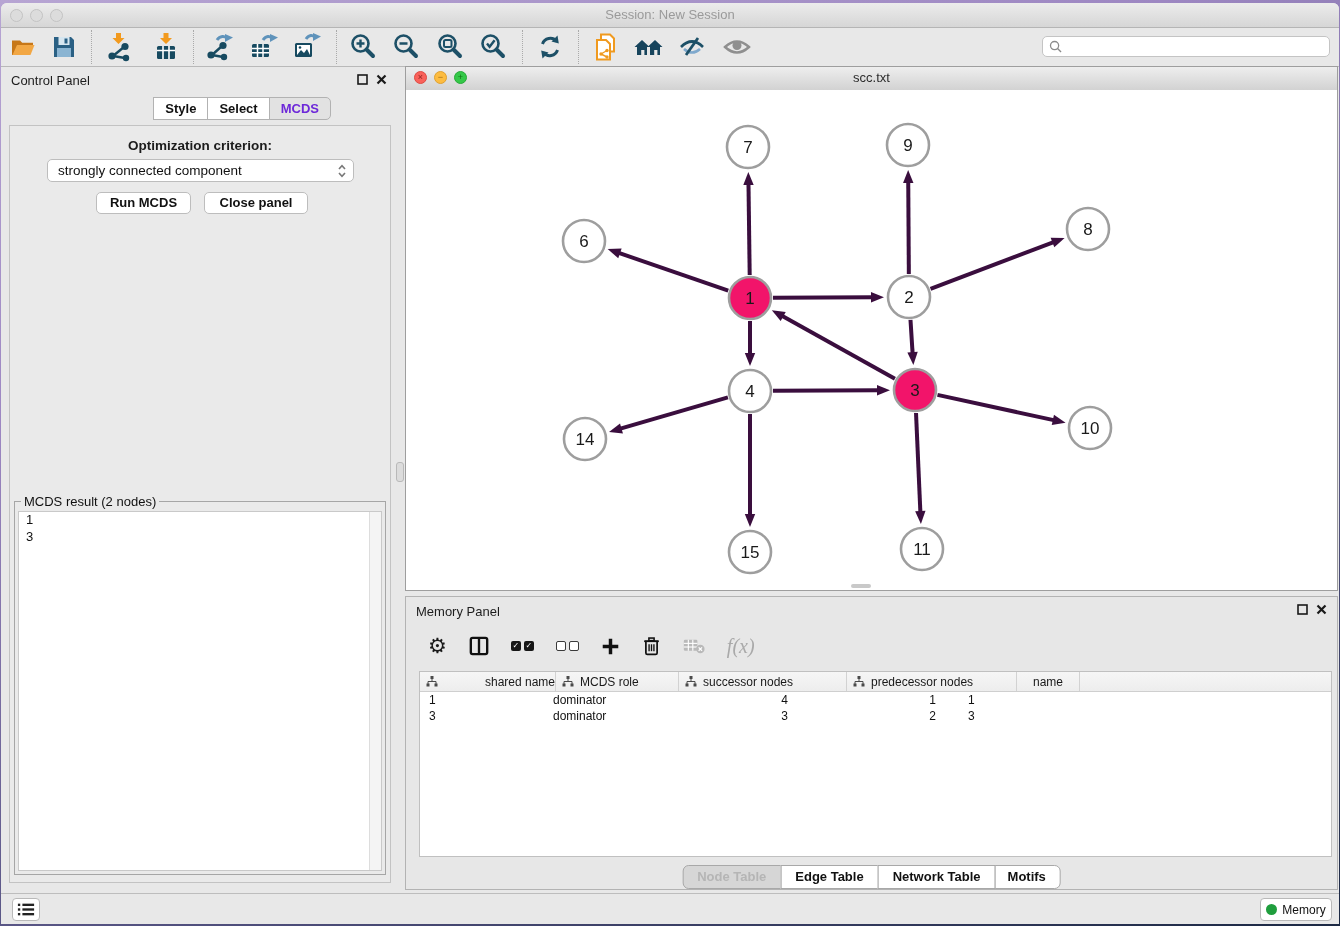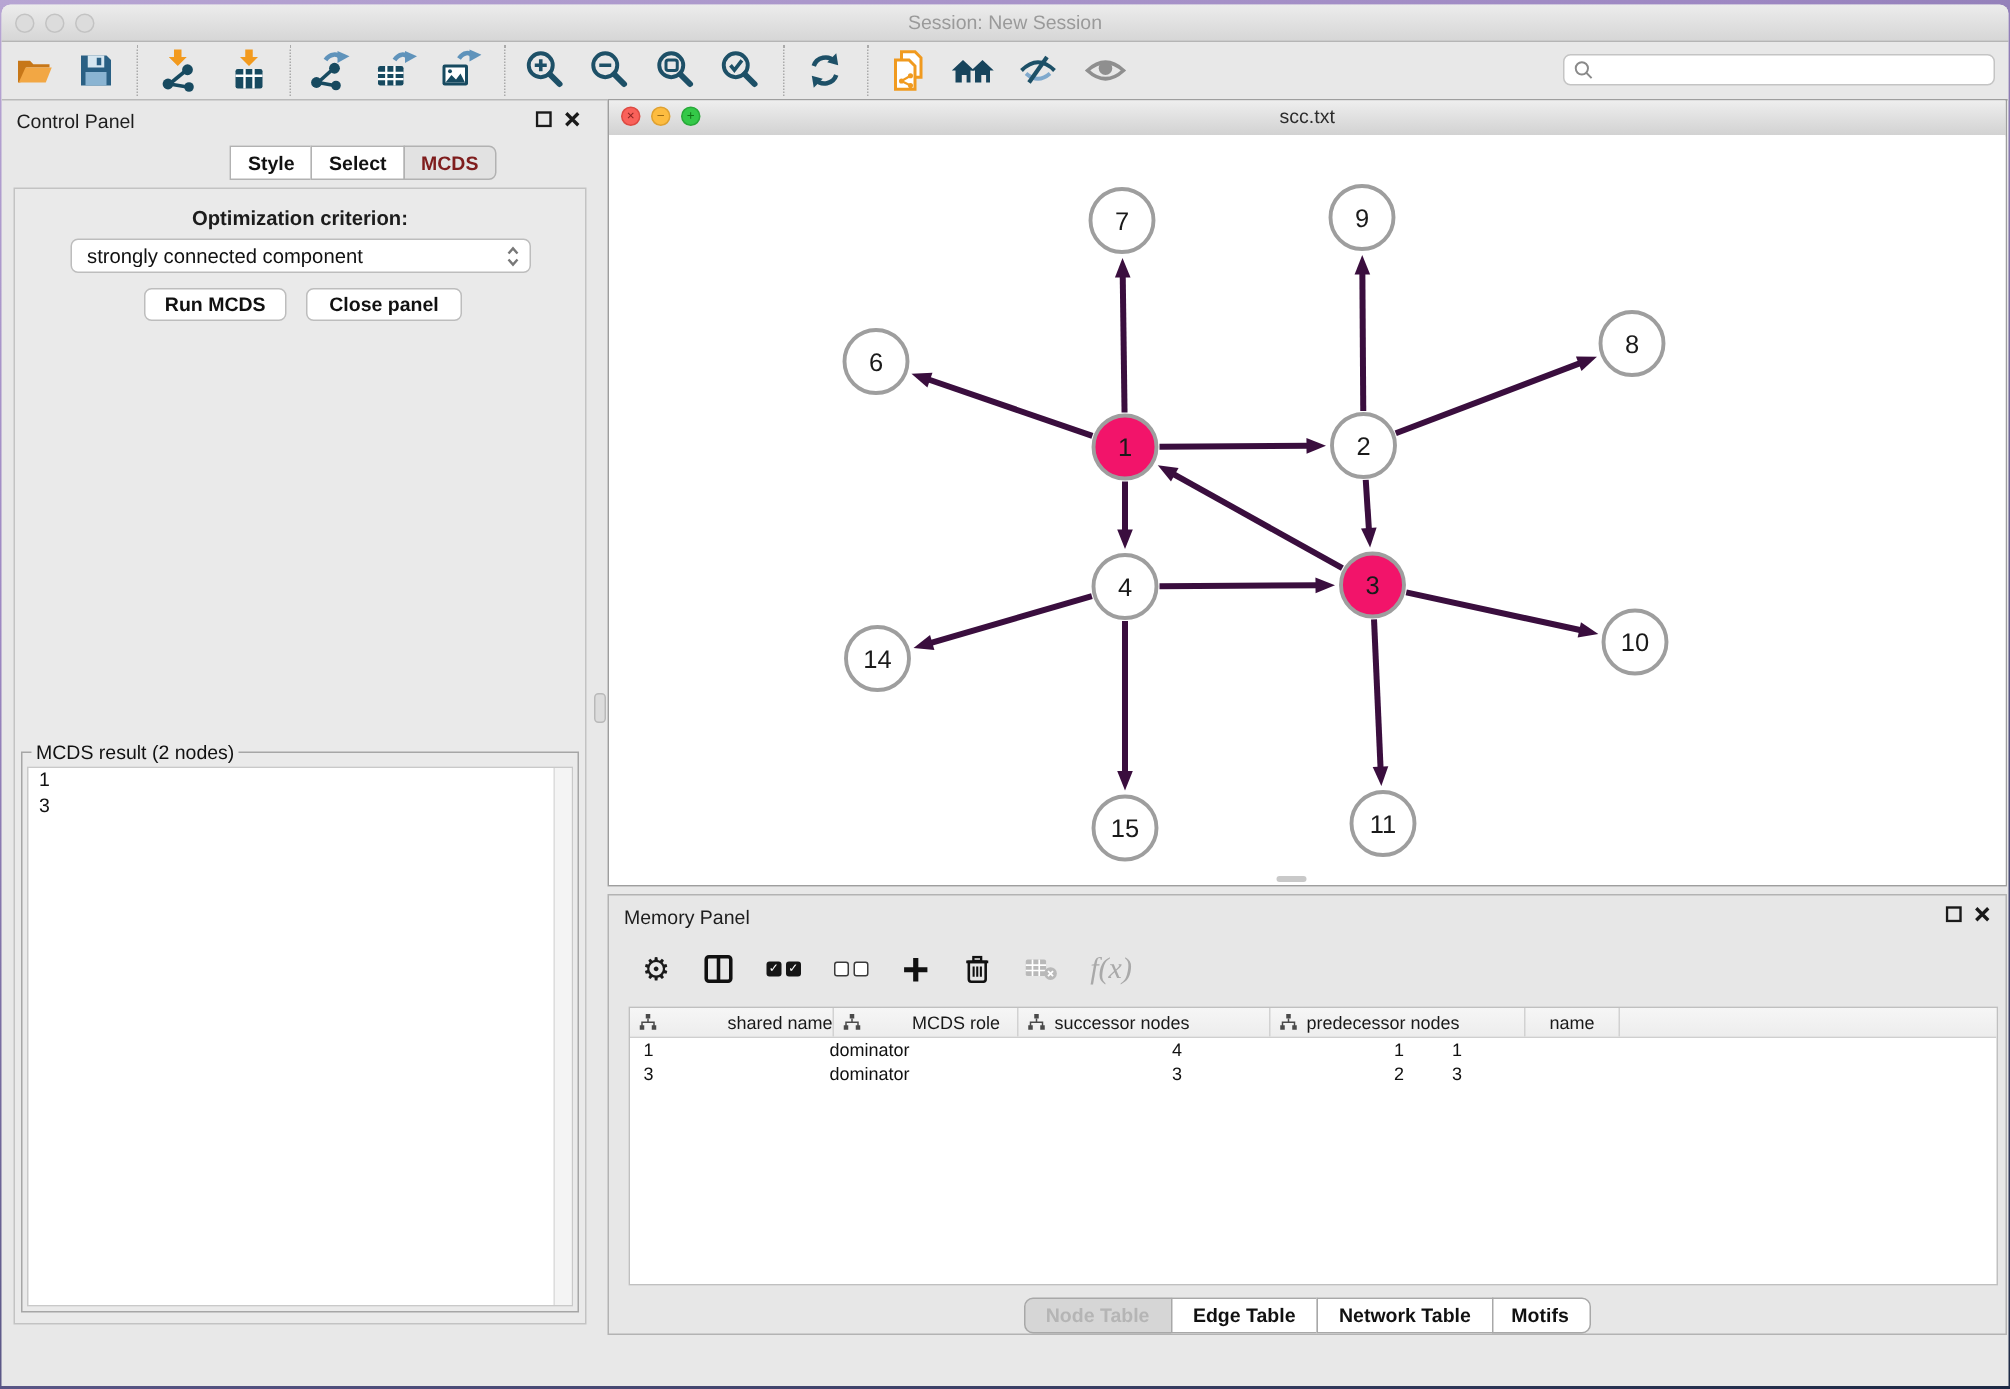--- a/index.html
+++ b/index.html
@@ -24,21 +24,21 @@
     border:1px solid #c4c4c4;border-radius:5px;display:flex;align-items:center;padding:0 6px;box-sizing:border-box;}
   .search input{border:none;outline:none;flex:1;font-size:13px;font-family:"Liberation Sans",sans-serif;background:transparent;margin-left:4px;}
   
   .cp-title{position:absolute;left:10px;top:70px;font-size:13px;color:#1d1d1d;}
   .panel-icons{position:absolute;display:flex;gap:8px;align-items:center;}
   .cp-tabs{position:absolute;left:78px;top:94px;display:flex;}
   .tabbtn{height:21px;line-height:21px;padding:0 11px;font-size:13px;font-weight:600;color:#111;
     background:#fff;border:1px solid #b2b2b2;margin-left:-1px;}
   .tabbtn:first-child{border-radius:5px 0 0 5px;margin-left:0;margin-top:32px;}
   .tabbtn:last-child{border-radius:0 5px 5px 0;}
-  .tabbtn.active{background:#e2e2e2;color:#7f1d1d;}
+  .tabbtn.active{background:#e2e2e2;color:#6d28d9;}
   .subpanel{position:absolute;left:8px;top:122px;width:382px;height:758px;background:#eaeaea;
     border:1px solid #c3c3c3;box-sizing:border-box;}
   .optlabel{position:absolute;left:0;right:0;top:12px;text-align:center;font-size:13.5px;font-weight:600;color:#1c1c1c;}
   .dropdown{position:absolute;left:37px;top:33px;width:307px;height:23px;background:#fff;
     border:1px solid #bdbdbd;border-radius:5px;box-sizing:border-box;display:flex;align-items:center;}
   .dropdown .val{flex:1;font-size:13.5px;color:#111;padding-left:10px;white-space:nowrap;overflow:hidden;}
   .dropdown .chev{margin-right:6px;display:flex;}
   .pbtn{position:absolute;height:22px;background:#fff;border:1px solid #bdbdbd;border-radius:5px;
     font-size:13px;font-weight:600;color:#111;text-align:center;line-height:20px;box-sizing:border-box;}
   .resultgroup{position:absolute;left:4px;top:375px;width:372px;height:374px;border:1px solid #a6a6a6;box-sizing:border-box;}
@@ -432,21 +432,21 @@
               <svg width="12" height="11" viewBox="0 0 12 11">
                 <g fill="#4a4a4a">
                   <rect x="4.5" y="0" width="3" height="3"></rect>
                   <rect x="0.5" y="7.5" width="3" height="3"></rect>
                   <rect x="8.5" y="7.5" width="3" height="3"></rect>
                 </g>
                 <path d="M6 3v2.5M2 8V5.5h8V8" fill="none" stroke="#4a4a4a" stroke-width="1"></path>
               </svg>
               <span class="lbl">shared name</span>
             </div>
-            <div class="th" style="width: 123px; gap: 28px;">
+            <div class="th" style="width: 123px;">
               <svg width="12" height="11" viewBox="0 0 12 11">
                 <g fill="#4a4a4a">
                   <rect x="4.5" y="0" width="3" height="3"></rect>
                   <rect x="0.5" y="7.5" width="3" height="3"></rect>
                   <rect x="8.5" y="7.5" width="3" height="3"></rect>
                 </g>
                 <path d="M6 3v2.5M2 8V5.5h8V8" fill="none" stroke="#4a4a4a" stroke-width="1"></path>
               </svg>
               <span class="lbl">MCDS role</span>
             </div>
@@ -492,15 +492,33 @@
           </div>
     </div>
     <div class="btabs">
           <div class="btab active">Node Table</div>
           <div class="btab">Edge Table</div>
           <div class="btab">Network Table</div>
           <div class="btab">Motifs</div>
         </div>
   </div>
 
+  <div class="statusbar">
+    <div class="listbtn">
+      <svg width="18" height="15" viewBox="0 0 20 16">
+        <g fill="#222">
+              <rect x="1" y="1.5" width="2.6" height="2.6"></rect>
+              <rect x="1" y="6.7" width="2.6" height="2.6"></rect>
+              <rect x="1" y="11.9" width="2.6" height="2.6"></rect>
+        <rect x="6" y="1.5" width="13" height="2.6"></rect>
+              <rect x="6" y="6.7" width="13" height="2.6"></rect>
+              <rect x="6" y="11.9" width="13" height="2.6"></rect>
+            </g>
+          </svg>
+    </div>
+    <div class="membtn">
+      <span class="memdot"></span>
+      <span>Memory</span>
+    </div>
+  </div>
 
 </div>
 </div>
 
 </body></html>

